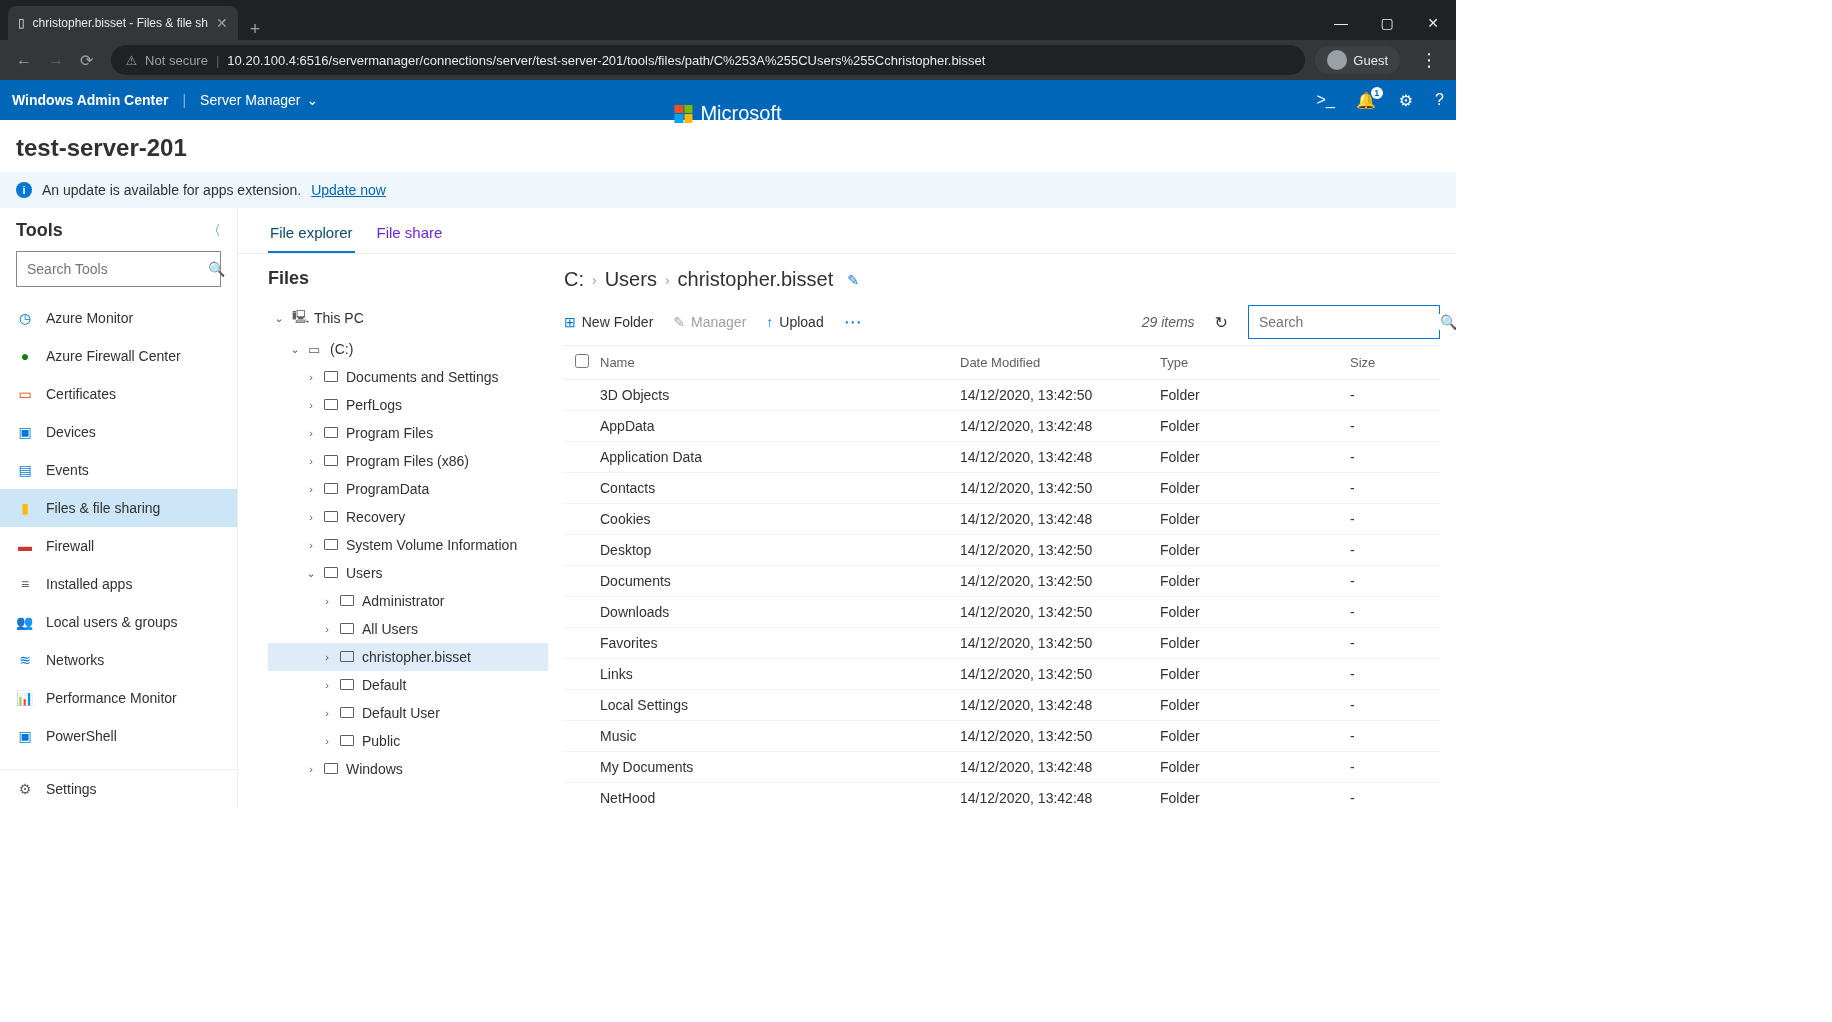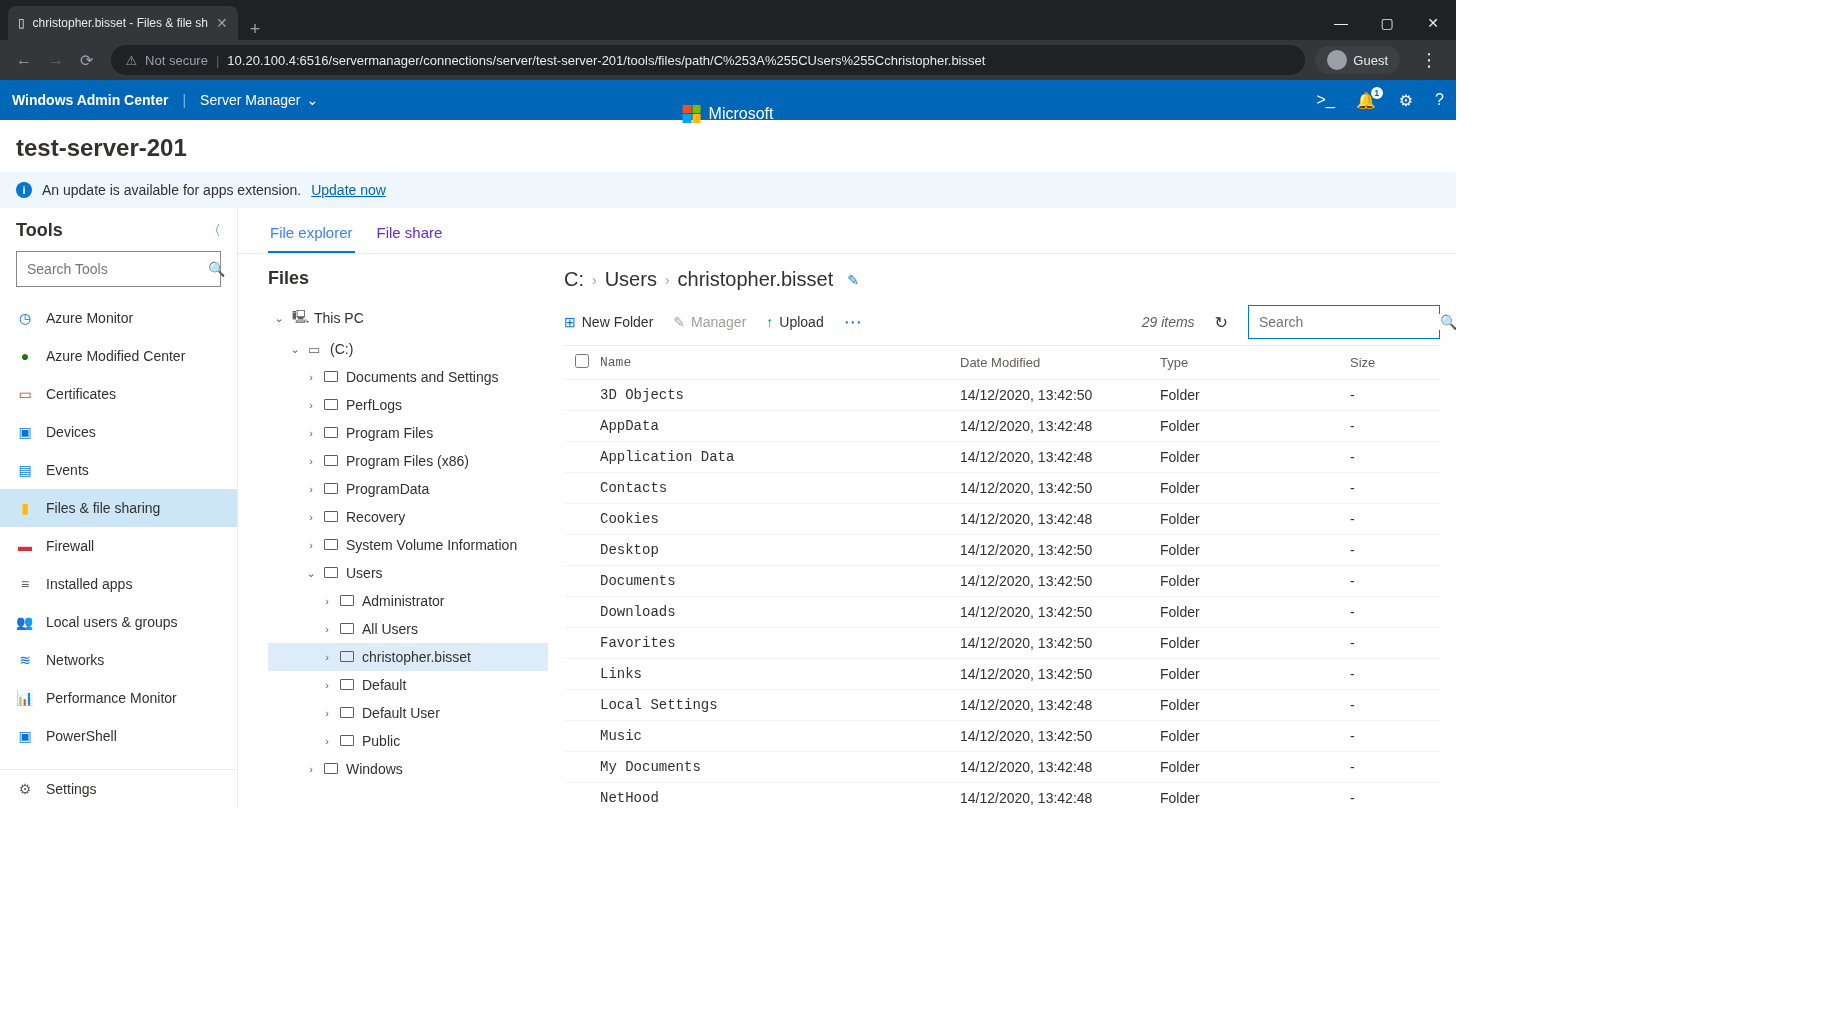--- a/index.html
+++ b/index.html
@@ -19,21 +19,21 @@
 .addr-field .url { color: #e8eaed; }
 .guest { display: flex; align-items: center; gap: 6px; color: #e8eaed; background: #3c4043; padding: 4px 12px; border-radius: 16px; font-size: 13px; }
 .guest-avatar { width: 20px; height: 20px; border-radius: 50%; background: #9aa0a6; display: inline-block; }
 .kebab { color: #e8eaed; padding: 0 10px; font-size: 18px; }
 
 
 .wac-header { background: #0067b8; color: #fff; height: 40px; display: flex; align-items: center; padding: 0 12px; font-size: 14px; position: relative; }
 .wac-header .left { display: flex; align-items: center; gap: 14px; }
 .wac-header .pipe { color: rgba(255,255,255,0.5); }
 .wac-header .dropdown { display: flex; align-items: center; gap: 6px; cursor: pointer; }
-.ms-logo { position: absolute; left: 50%; transform: translateX(-50%); display: flex; align-items: center; gap: 8px; font-size: 16px; margin-top: 27px; }
+.ms-logo { position: absolute; left: 50%; transform: translateX(-50%); display: flex; align-items: center; gap: 8px; font-size: 20px; margin-top: 27px; }
 .ms-grid { width: 18px; height: 18px; display: grid; grid-template: 1fr 1fr / 1fr 1fr; gap: 1px; }
 .ms-grid span:nth-child(1){background:#f25022;} .ms-grid span:nth-child(2){background:#7fba00;}
 .ms-grid span:nth-child(3){background:#00a4ef;} .ms-grid span:nth-child(4){background:#ffb900;}
 .wac-header .right { margin-left: auto; display: flex; gap: 22px; align-items: center; font-size: 16px; }
 .notif-wrap { position: relative; }
 .notif-badge { position: absolute; top: -4px; right: -6px; background: #fff; color: #0067b8; border-radius: 50%; width: 12px; height: 12px; font-size: 9px; display: flex; align-items: center; justify-content: center; font-weight: bold; }
 
 .server-title { font-size: 24px; font-weight: 600; padding: 14px 16px 10px; }
 .update-banner { background: #eff6fc; padding: 10px 16px; display: flex; align-items: center; gap: 10px; font-size: 14px; }
 .info-circle { width: 16px; height: 16px; border-radius: 50%; background: #0078d4; color: #fff; font-size: 11px; display: flex; align-items: center; justify-content: center; font-weight: bold; }
@@ -55,21 +55,21 @@
 .tools-list::-webkit-scrollbar-track { background: #f3f2f1; }
 .tool-item { display: flex; align-items: center; gap: 12px; padding: 10px 16px; cursor: pointer; font-size: 14px; }
 .tool-item.selected { background: #cde6f7; }
 .tool-item.bottom { border-top: 1px solid #edebe9; }
 .tool-icon { width: 18px; height: 18px; display: flex; align-items: center; justify-content: center; font-size: 14px; }
 
 
 .content { flex: 1; display: flex; flex-direction: column; }
 .tabs { display: flex; gap: 20px; padding: 10px 30px 0; border-bottom: 1px solid #edebe9; font-size: 15px; }
 .tab-item { padding: 6px 2px 10px; cursor: pointer; color: #6d28d9; }
-.tab-item.active { color: #3b82f6; border-bottom: 2px solid #0078d4; font-weight: 400; }
+.tab-item.active { color: #0c4a6e; border-bottom: 2px solid #0078d4; font-weight: 400; }
 
 .files-body { flex: 1; display: flex; overflow: hidden; }
 
 .tree-panel { width: 310px; padding: 14px 0 0 30px; overflow-y: auto; position: relative; }
 .tree-panel::-webkit-scrollbar { width: 16px; }
 .tree-panel::-webkit-scrollbar-thumb { background: #c8c6c4; }
 .tree-panel::-webkit-scrollbar-track { background: #f3f2f1; }
 .tree-panel h3 { font-size: 18px; font-weight: 600; margin-bottom: 12px; }
 .tree-node { display: flex; align-items: center; gap: 6px; padding: 6px 4px; cursor: pointer; font-size: 14px; white-space: nowrap; }
 .tree-node.selected { background: #deecf9; }
@@ -100,21 +100,21 @@
 .file-search .search-icon { color: #0078d4; }
 
 .grid-head { display: flex; align-items: center; border-top: 1px solid #edebe9; border-bottom: 1px solid #edebe9; padding: 8px 0; font-size: 13px; color: #605e5c; }
 .grid-body { flex: 1; overflow-y: auto; }
 .grid-body::-webkit-scrollbar { width: 16px; }
 .grid-body::-webkit-scrollbar-thumb { background: #c8c6c4; }
 .grid-body::-webkit-scrollbar-track { background: #f3f2f1; }
 .grid-row { display: flex; align-items: center; border-bottom: 1px solid #f3f2f1; padding: 7px 0; font-size: 14px; cursor: pointer; }
 .col-check { width: 36px; text-align: center; }
 .col-check input { width: 14px; height: 14px; }
-.col-name { flex: 1; min-width: 180px; font-family: Liberation Mono, monospace; }
+.col-name { flex: 1; min-width: 180px; }
 .col-date { width: 200px; }
 .col-type { width: 190px; }
 .col-size { width: 90px; }
 </style>
 </head>
 <body>
 
 <div class="browser-chrome">
   <div class="tab-bar">
     <div class="tab">
@@ -197,21 +197,21 @@
       <input placeholder="Search Tools" style="">
       <span class="search-icon">🔍</span>
     </div>
     <div class="tools-list" id="tools-list">
         <div class="tool-item">
           <span class="tool-icon" style="color:#0078d4">◷</span>
           <span>Azure Monitor</span>
         </div>
         <div class="tool-item">
           <span class="tool-icon" style="color:#107c10">●</span>
-          <span>Azure Modified Center</span>
+          <span>Azure Firewall Center</span>
         </div>
         <div class="tool-item">
           <span class="tool-icon" style="color:#d83b01">▭</span>
           <span>Certificates</span>
         </div>
         <div class="tool-item">
           <span class="tool-icon" style="color:#0078d4">▣</span>
           <span>Devices</span>
         </div>
         <div class="tool-item">

